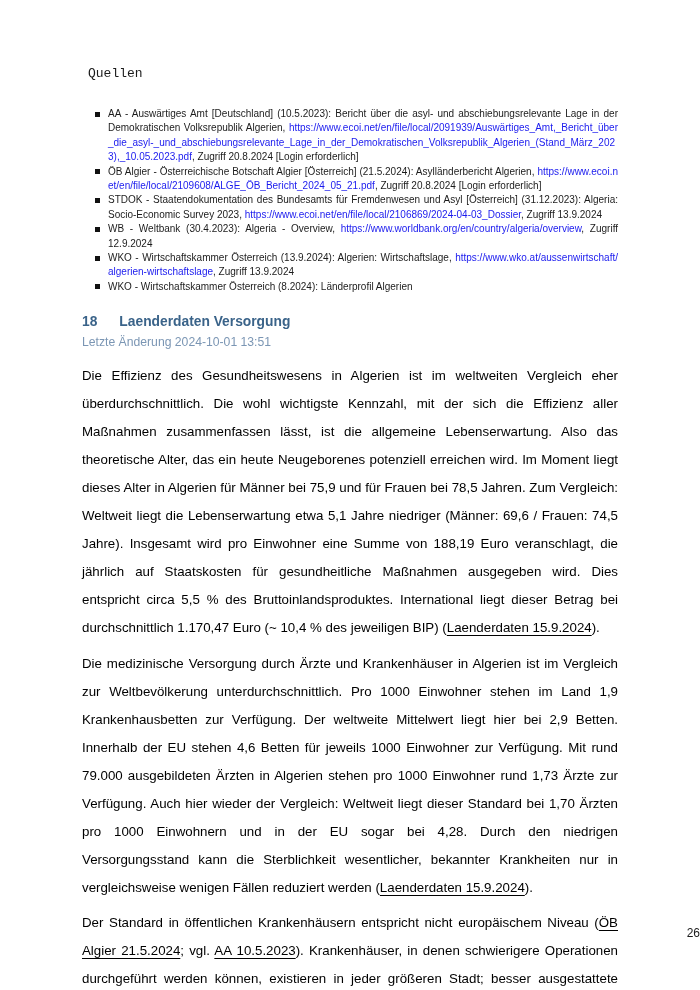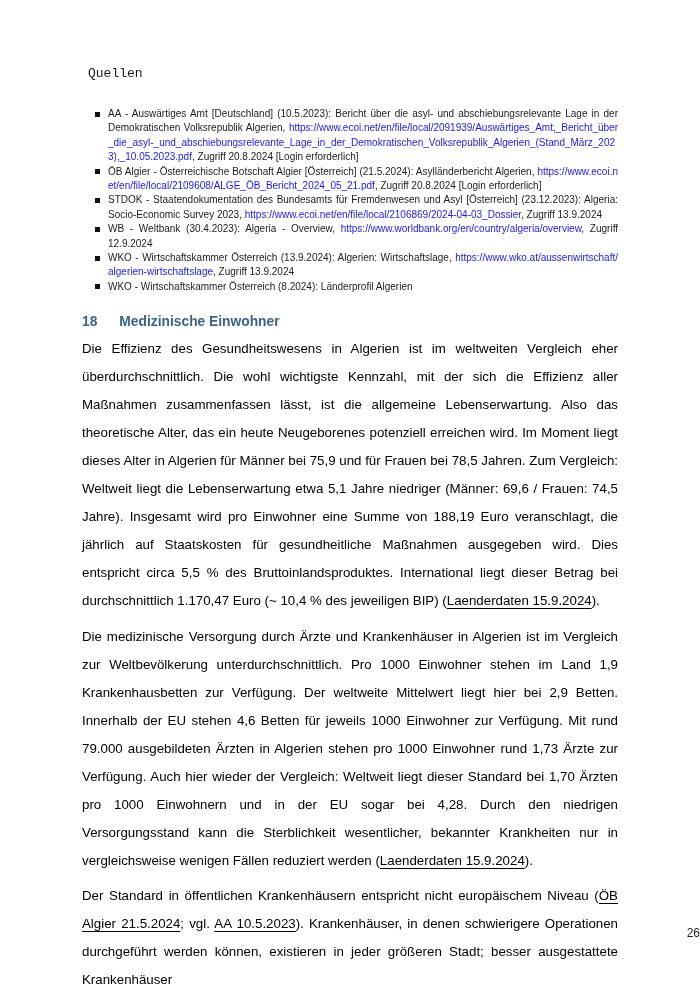--- a/index.html
+++ b/index.html
@@ -93,30 +93,31 @@
 </head>
 <body>
 
 <div class="content">
 
   <p class="quellen-heading">Quellen</p>
 
   <ul class="sources-list">
       <li><span class="bullet-square"></span><span>AA - Auswärtiges Amt [Deutschland] (10.5.2023): Bericht über die asyl- und abschiebungsrelevante Lage in der Demokratischen Volksrepublik Algerien, </span><span class="seg-url">https://www.ecoi.net/en/file/local/2091939/Auswärtiges_Amt,_Bericht_über_die_asyl-_und_abschiebungsrelevante_Lage_in_der_Demokratischen_Volksrepublik_Algerien_(Stand_März_2023),_10.05.2023.pdf</span><span>, Zugriff 20.8.2024 [Login erforderlich]</span></li>
       <li><span class="bullet-square"></span><span>ÖB Algier - Österreichische Botschaft Algier [Österreich] (21.5.2024): Asylländerbericht Algerien, </span><span class="seg-url">https://www.ecoi.net/en/file/local/2109608/ALGE_ÖB_Bericht_2024_05_21.pdf</span><span>, Zugriff 20.8.2024 [Login erforderlich]</span></li>
-      <li><span class="bullet-square"></span><span>STDOK - Staatendokumentation des Bundesamts für Fremdenwesen und Asyl [Österreich] (23.12.2023): Algeria: Socio-Economic Survey 2023, </span><span class="seg-url">https://www.ecoi.net/en/file/local/2106869/2024-04-03_Dossier</span><span>, Zugriff 13.9.2024</span></li>
+      <li><span class="bullet-square"></span><span>STDOK - Staatendokumentation des Bundesamts für Fremdenwesen und Asyl [Österreich] (31.12.2023): Algeria: Socio-Economic Survey 2023, </span><span class="seg-url">https://www.ecoi.net/en/file/local/2106869/2024-04-03_Dossier</span><span>, Zugriff 13.9.2024</span></li>
       <li><span class="bullet-square"></span><span>WB - Weltbank (30.4.2023): Algeria - Overview, </span><span class="seg-url">https://www.worldbank.org/en/country/algeria/overview</span><span>, Zugriff 12.9.2024</span></li>
       <li><span class="bullet-square"></span><span>WKO - Wirtschaftskammer Österreich (13.9.2024): Algerien: Wirtschaftslage, </span><span class="seg-url">https://www.wko.at/aussenwirtschaft/algerien-wirtschaftslage</span><span>, Zugriff 13.9.2024</span></li>
       <li><span class="bullet-square"></span><span>WKO - Wirtschaftskammer Österreich (8.2024): Länderprofil Algerien</span></li>
     </ul>
 
   <h2 class="section-heading">
-    <span class="section-number">18</span><span>Medizinische Einwohner</span>
+    <span class="section-number">18</span><span>Laenderdaten Versorgung</span>
   </h2>
 
+  <p class="last-change">Letzte Änderung 2024-10-01 13:51</p>
 
   <div>
       <p class="body-paragraph"><span>Die Effizienz des Gesundheitswesens in Algerien ist im weltweiten Vergleich eher überdurchschnittlich. Die wohl wichtigste Kennzahl, mit der sich die Effizienz aller Maßnahmen zusammenfassen lässt, ist die allgemeine Lebenserwartung. Also das theoretische Alter, das ein heute Neugeborenes potenziell erreichen wird. Im Moment liegt dieses Alter in Algerien für Männer bei 75,9 und für Frauen bei 78,5 Jahren. Zum Vergleich: Weltweit liegt die Lebenserwartung etwa 5,1 Jahre niedriger (Männer: 69,6 / Frauen: 74,5 Jahre). Insgesamt wird pro Einwohner eine Summe von 188,19 Euro veranschlagt, die jährlich auf Staatskosten für gesundheitliche Maßnahmen ausgegeben wird. Dies entspricht circa 5,5 % des Bruttoinlandsproduktes. International liegt dieser Betrag bei durchschnittlich 1.170,47 Euro (~ 10,4 % des jeweiligen BIP) (</span><span class="seg-ref">Laenderdaten 15.9.2024</span><span>).</span></p>
       <p class="body-paragraph"><span>Die medizinische Versorgung durch Ärzte und Krankenhäuser in Algerien ist im Vergleich zur Weltbevölkerung unterdurchschnittlich. Pro 1000 Einwohner stehen im Land 1,9 Krankenhausbetten zur Verfügung. Der weltweite Mittelwert liegt hier bei 2,9 Betten. Innerhalb der EU stehen 4,6 Betten für jeweils 1000 Einwohner zur Verfügung. Mit rund 79.000 ausgebildeten Ärzten in Algerien stehen pro 1000 Einwohner rund 1,73 Ärzte zur Verfügung. Auch hier wieder der Vergleich: Weltweit liegt dieser Standard bei 1,70 Ärzten pro 1000 Einwohnern und in der EU sogar bei 4,28. Durch den niedrigen Versorgungsstand kann die Sterblichkeit wesentlicher, bekannter Krankheiten nur in vergleichsweise wenigen Fällen reduziert werden (</span><span class="seg-ref">Laenderdaten 15.9.2024</span><span>).</span></p>
       <p class="body-paragraph"><span>Der Standard in öffentlichen Krankenhäusern entspricht nicht europäischem Niveau (</span><span class="seg-ref">ÖB Algier 21.5.2024</span><span>; vgl. </span><span class="seg-ref">AA 10.5.2023</span><span>). Krankenhäuser, in denen schwierigere Operationen durchgeführt werden können, existieren in jeder größeren Stadt; besser ausgestattete Krankenhäuser</span></p>
     </div>
 
 </div>
 
 <div class="page-footer">

